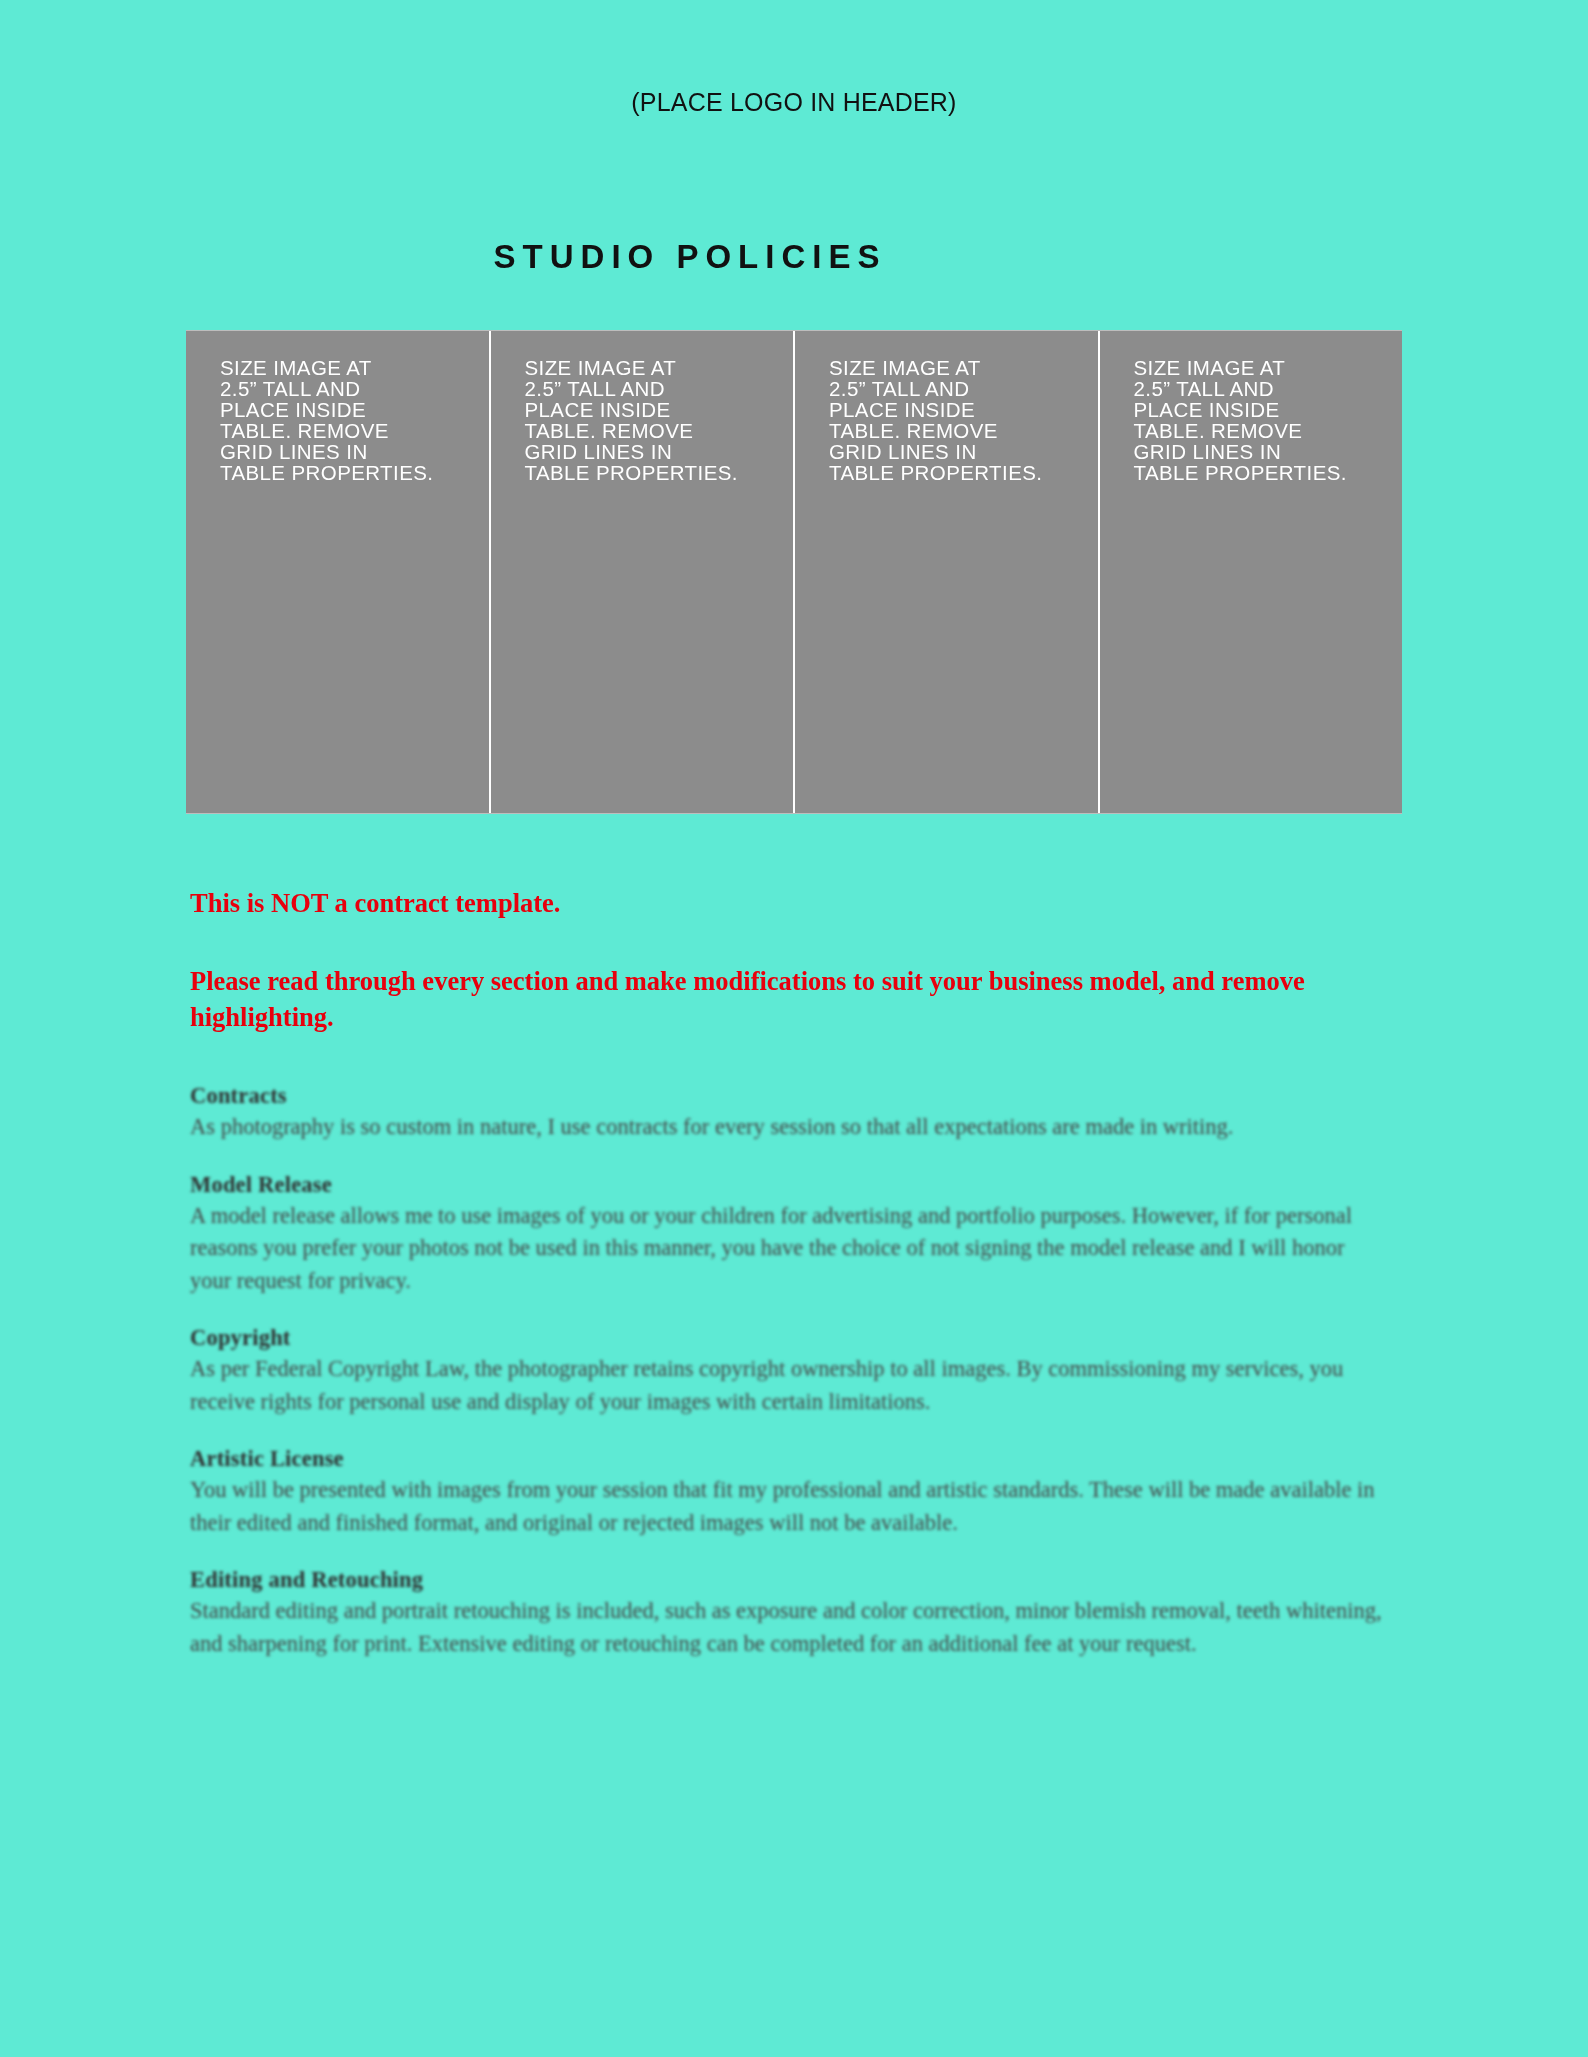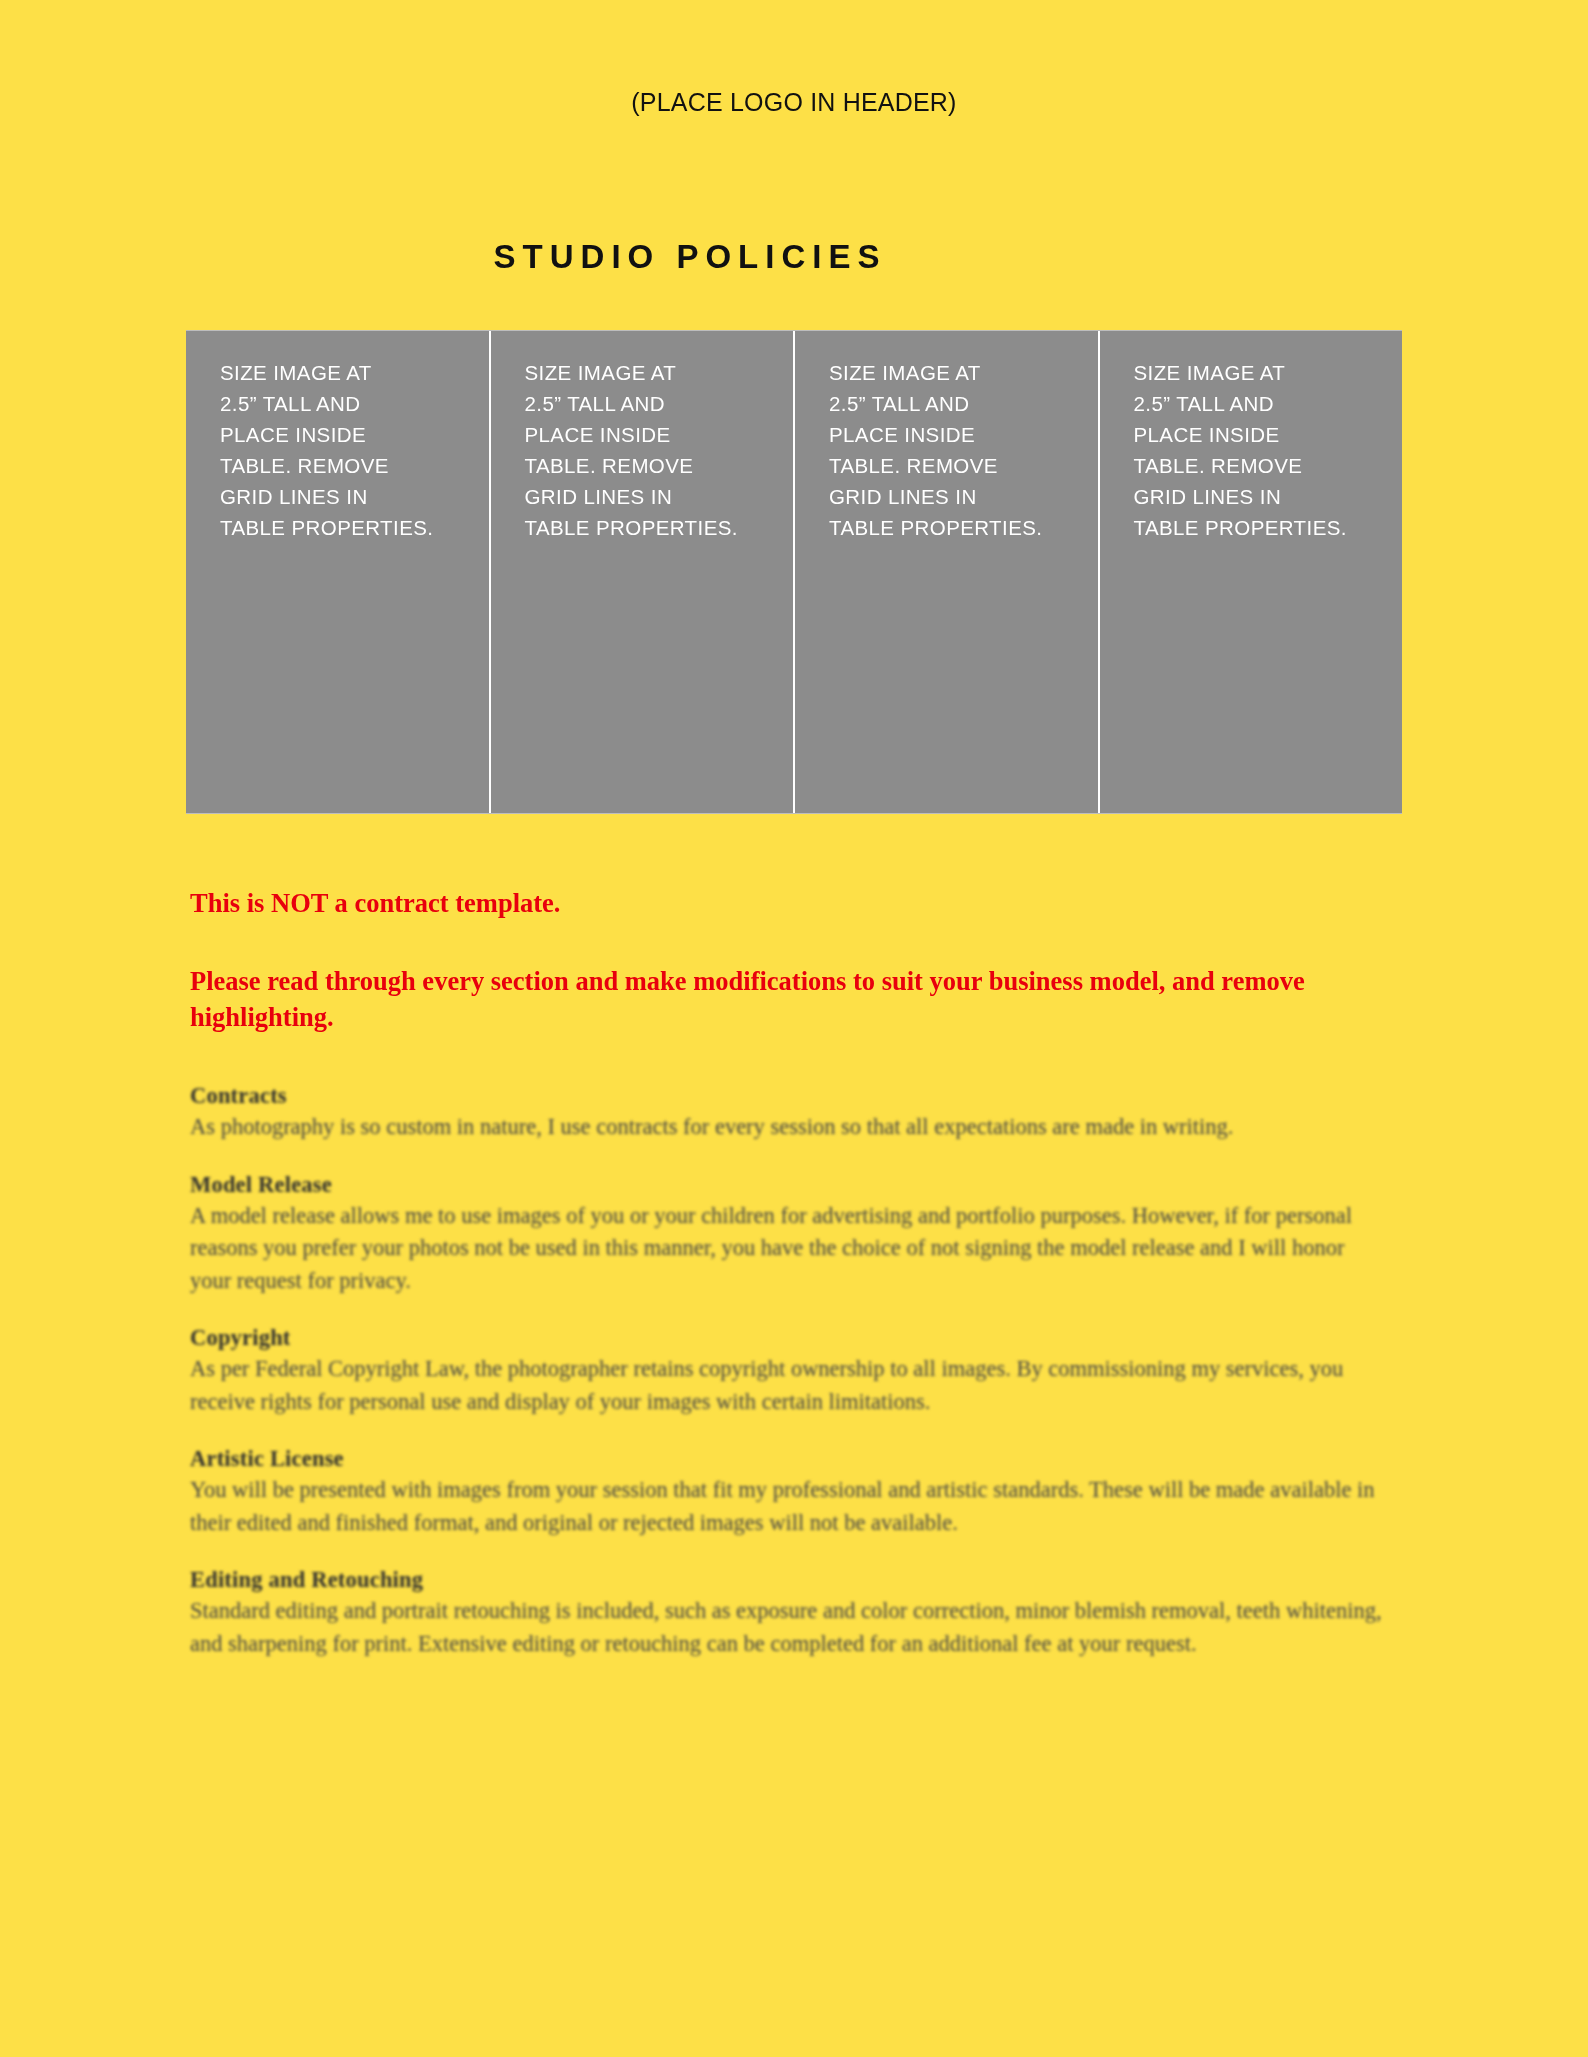--- a/index.html
+++ b/index.html
@@ -14,21 +14,21 @@
     color: #000000;
     position: relative;
     overflow: hidden;
   }
   .page {
     position: absolute;
     left: 0;
     top: 0;
     width: 1588px;
     height: 2057px;
-    background: #fde047;
+    background: #5eead4;
   }
 
   
   .doc-header {
     position: absolute;
     left: 0;
     top: 88px;
     width: 1588px;
     text-align: center;
     font-size: 25px;
@@ -69,21 +69,21 @@
     padding: 26px 22px 0 34px;
     box-sizing: border-box;
     background: #8c8c8c;
   }
   .img-cell + .img-cell {
     border-left: 2px solid #ffffff;
   }
   .img-cell .cap {
     color: #ffffff;
     font-size: 20.5px;
-    line-height: 31px;
+    line-height: 21px;
     letter-spacing: 0.4px;
     font-family: "Liberation Sans", sans-serif;
     white-space: pre-line;
   }
 
   
   .notice {
     position: absolute;
     left: 190px;
     top: 885px;

